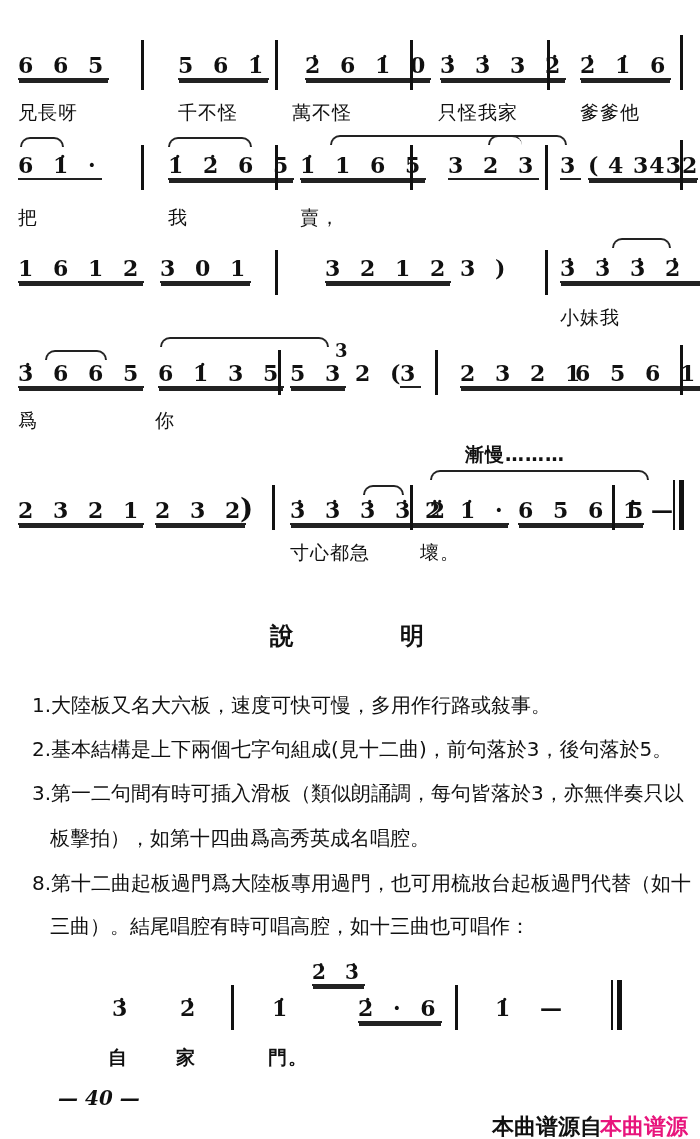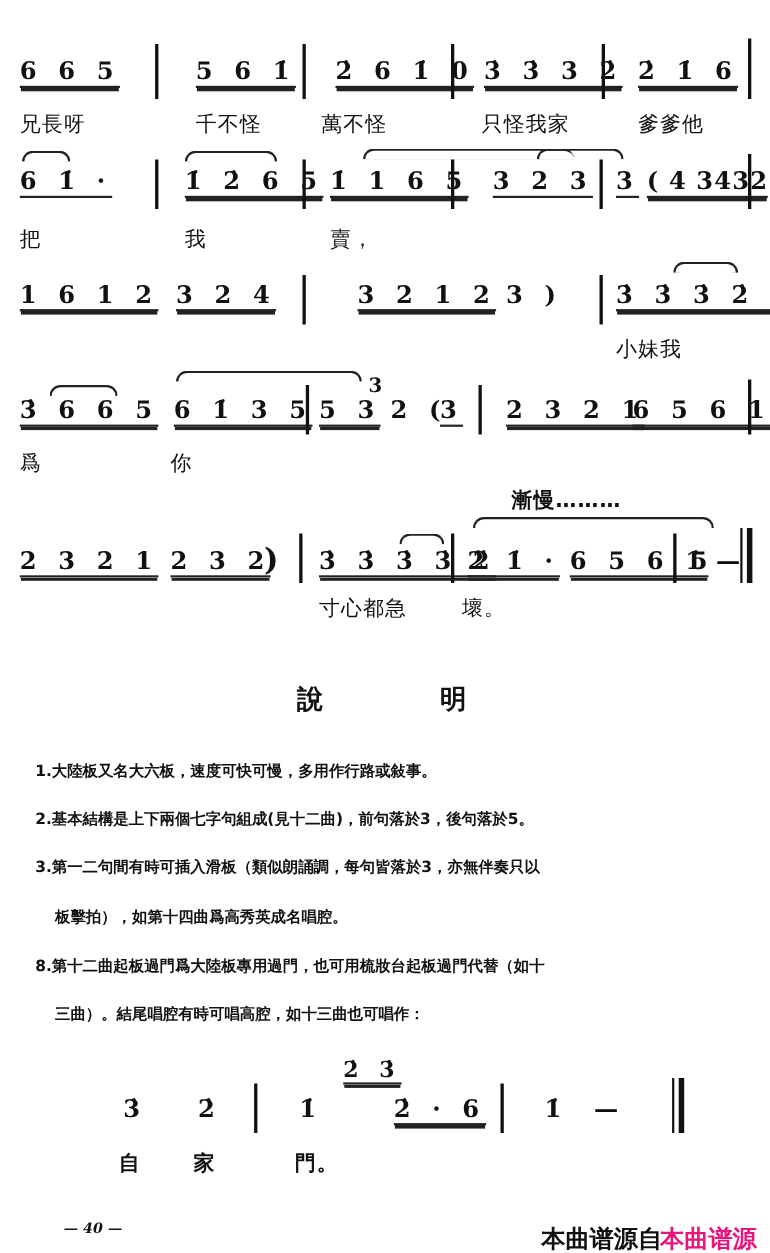--- a/index.html
+++ b/index.html
@@ -7,22 +7,22 @@
          font-family:"DejaVu Serif", serif; color:#111; }
   .abs { position:absolute; }
   .note { font-family:"DejaVu Serif", serif; font-weight:bold; font-size:22px; letter-spacing:6px; white-space:nowrap; }
   .lyric { font-family:"DejaVu Sans", sans-serif; font-size:19px; white-space:nowrap; letter-spacing:1px; }
   .ul1 { border-bottom:2px solid #222; }
   .ul2 { border-bottom:2px solid #222; box-shadow:0 4px 0 -1px #222; }
   .bar { position:absolute; width:3px; background:#111; }
   .slur { position:absolute; border-top:2px solid #222; border-left:2px solid #222; border-right:2px solid #222;
           border-radius:10px 10px 0 0; height:8px; border-bottom:none; }
   .title { font-family:"DejaVu Sans", sans-serif; font-weight:bold; font-size:24px; }
-  .para { font-family:"DejaVu Sans", sans-serif; font-weight:bold; font-size:14px; white-space:nowrap; }
-  .pagenum { font-family:"DejaVu Serif", serif; font-style:italic; font-weight:bold; font-size:13px;margin-top:24px; }
+  .para { font-family:"DejaVu Sans", sans-serif; font-weight:normal; font-size:20px; white-space:nowrap; }
+  .pagenum { font-family:"DejaVu Serif", serif; font-style:italic; font-weight:bold; font-size:20px; }
   .src { font-family:"DejaVu Sans", sans-serif; font-weight:bold; font-size:22px; }
   .src-brand { color:#e8157c; }
 </style>
 </head>
 <body>
 
 <div>
   <span class="abs note ul2" style="left:18px;top:52px">6 6 5</span>
   <div class="bar" style="left:141px;top:40px;height:50px"></div>
   <span class="abs note ul2" style="left:178px;top:52px">5 6 1̇</span>
@@ -58,21 +58,21 @@
   <span class="abs note ul2" style="left:588px;top:152px;letter-spacing:1px">( 4 3432</span>
   <div class="bar" style="left:680px;top:140px;height:50px"></div>
 
   <span class="abs lyric" style="left:18px;top:205px">把</span>
   <span class="abs lyric" style="left:168px;top:205px">我</span>
   <span class="abs lyric" style="left:300px;top:205px">賣，</span>
 </div>
 
 <div>
   <span class="abs note ul2" style="left:18px;top:255px">1 6 1 2</span>
-  <span class="abs note ul2" style="left:160px;top:255px">3 2 4</span>
+  <span class="abs note ul2" style="left:160px;top:255px">3 0 1</span>
   <div class="bar" style="left:275px;top:250px;height:45px"></div>
   <span class="abs note ul2" style="left:325px;top:255px">3 2 1 2</span>
   <span class="abs note" style="left:460px;top:255px">3 )</span>
   <div class="bar" style="left:545px;top:250px;height:45px"></div>
   <div class="slur" style="left:612px;top:238px;width:55px"></div>
   <span class="abs note ul2" style="left:560px;top:255px">3̇ 3̇ 3̇ 2̇ 1̇</span>
 
   <span class="abs lyric" style="left:560px;top:305px">小妹我</span>
 </div>
 

